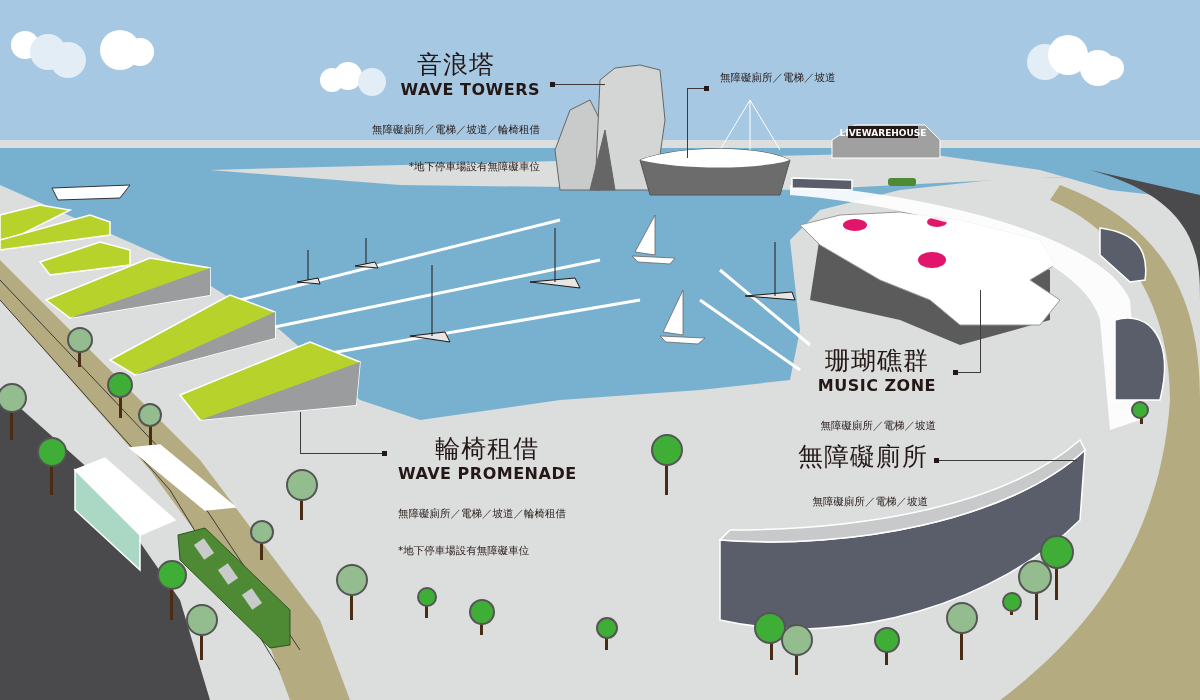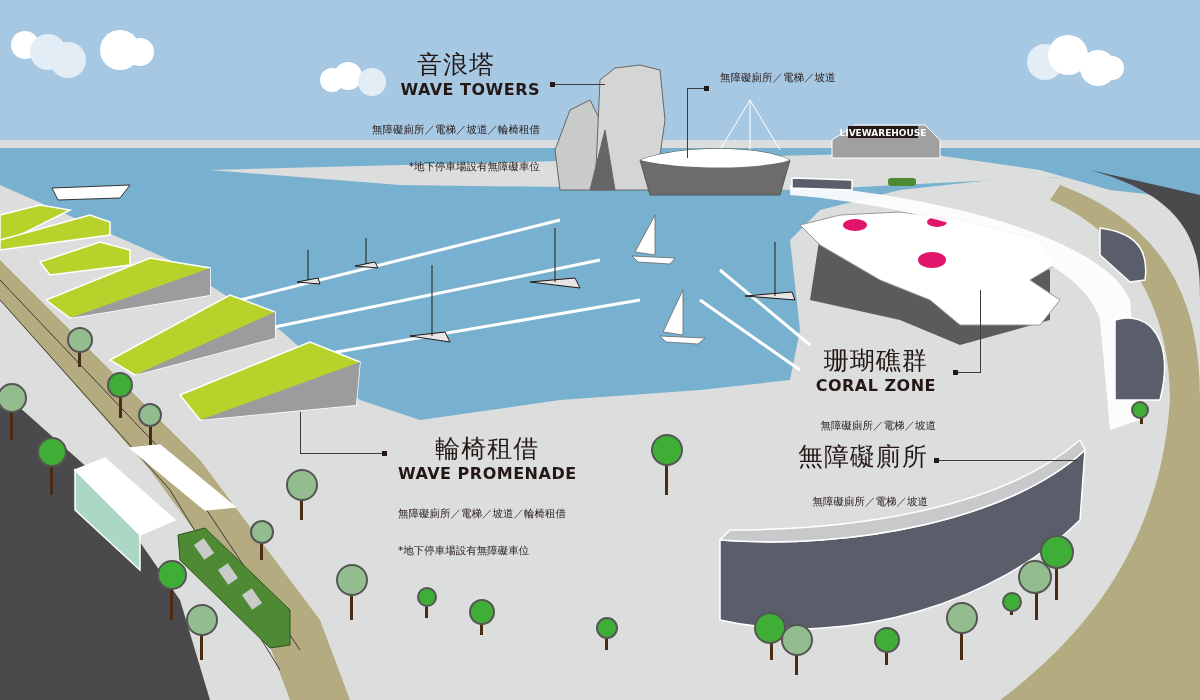--- a/index.html
+++ b/index.html
@@ -238,21 +238,21 @@
   <div class="note">無障礙廁所／電梯／坡道／輪椅租借</div>
   <div class="note">*地下停車場設有無障礙車位</div>
 </div>
 
 <div class="label" style="left:720px;top:48px;">
   <div class="note">無障礙廁所／電梯／坡道</div>
 </div>
 
 <div class="label r" style="right:264px;top:346px;">
   <div class="zh">珊瑚礁群</div>
-  <div class="en">CORAL ZONE</div>
+  <div class="en">MUSIC ZONE</div>
   <div class="note">無障礙廁所／電梯／坡道</div>
 </div>
 
 <div class="label r" style="right:272px;top:442px;">
   <div class="zh">無障礙廁所</div>
   <div class="note">無障礙廁所／電梯／坡道</div>
 </div>
 
 <div class="label" style="left:398px;top:434px;">
   <div class="zh">輪椅租借</div>

